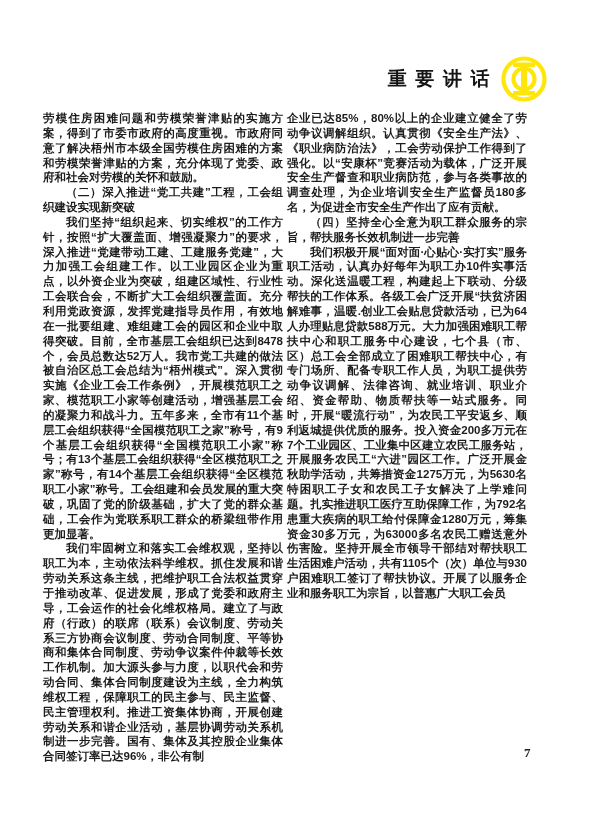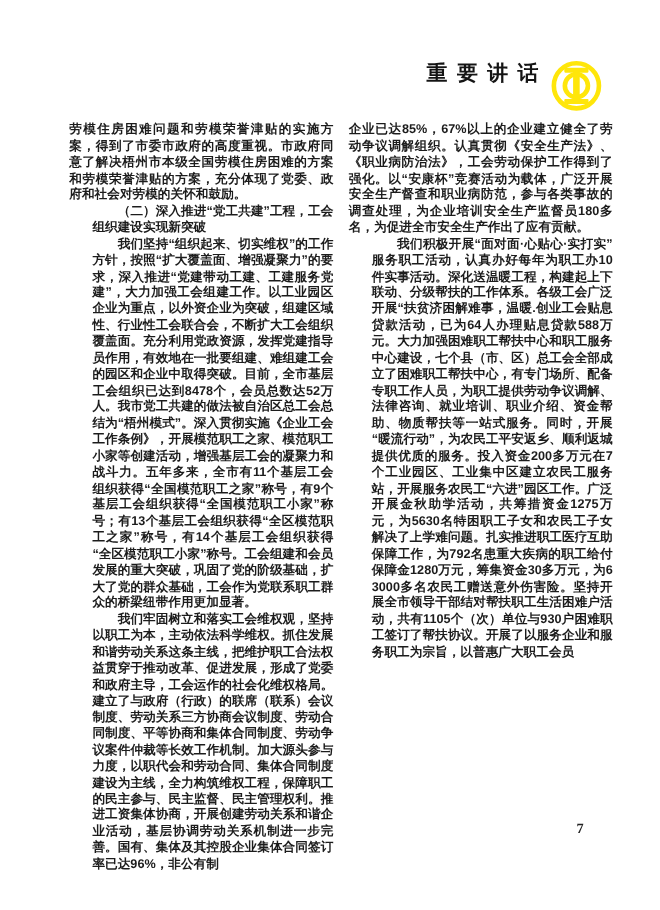--- a/index.html
+++ b/index.html
@@ -9,47 +9,47 @@
     font-family:"Liberation Sans","DejaVu Sans",sans-serif;
     color:#1c1c1c;
     position:relative;
     overflow:hidden;
   }
   .page{position:absolute;inset:0;background:#fff;}
 
   
   .header{
     position:absolute;top:54px;right:52px;
-    display:flex;height:50px;
+    display:flex;align-items:center;height:50px;
   }
   .header-title{
     font-size:19px;font-weight:bold;color:#141414;
     letter-spacing:0.45em;
     margin-right:2px;
     white-space:nowrap;
   }
   .emblem{width:48px;height:48px;display:block;}
 
   
   .columns{
-    position:absolute;top:111px;left:63px;width:494px;
-    display:flex;gap:14px;
+    position:absolute;top:111px;left:43px;width:494px;
+    display:flex;gap:4px;
   }
   .col{
     width:240px;
     font-size:11.5px;
     line-height:14.85px;
     text-align:justify;
     text-justify:inter-ideograph;
     font-weight:bold;
     color:#1c1c1c;
     word-break:break-all;
   }
   .col p{margin:0;padding:0;}
-  .col p.indent{text-indent:2em;margin-left:21px;}
+  .col p.indent{text-indent:2em;}
 
   
   .page-number{
     position:absolute;top:745px;left:524px;
     font-size:13px;font-weight:bold;color:#222;
     font-family:"Liberation Serif","DejaVu Serif",serif;
   }
 </style>
 </head>
 <body>
@@ -72,21 +72,22 @@
   <div class="columns">
 
     <div class="col">
       <p>劳模住房困难问题和劳模荣誉津贴的实施方案，得到了市委市政府的高度重视。市政府同意了解决梧州市本级全国劳模住房困难的方案和劳模荣誉津贴的方案，充分体现了党委、政府和社会对劳模的关怀和鼓励。</p>
       <p class="indent">（二）深入推进“党工共建”工程，工会组织建设实现新突破</p>
       <p class="indent">我们坚持“组织起来、切实维权”的工作方针，按照“扩大覆盖面、增强凝聚力”的要求，深入推进“党建带动工建、工建服务党建”，大力加强工会组建工作。以工业园区企业为重点，以外资企业为突破，组建区域性、行业性工会联合会，不断扩大工会组织覆盖面。充分利用党政资源，发挥党建指导员作用，有效地在一批要组建、难组建工会的园区和企业中取得突破。目前，全市基层工会组织已达到8478个，会员总数达52万人。我市党工共建的做法被自治区总工会总结为“梧州模式”。深入贯彻实施《企业工会工作条例》，开展模范职工之家、模范职工小家等创建活动，增强基层工会的凝聚力和战斗力。五年多来，全市有11个基层工会组织获得“全国模范职工之家”称号，有9个基层工会组织获得“全国模范职工小家”称号；有13个基层工会组织获得“全区模范职工之家”称号，有14个基层工会组织获得“全区模范职工小家”称号。工会组建和会员发展的重大突破，巩固了党的阶级基础，扩大了党的群众基础，工会作为党联系职工群众的桥梁纽带作用更加显著。</p>
       <p class="indent">我们牢固树立和落实工会维权观，坚持以职工为本，主动依法科学维权。抓住发展和谐劳动关系这条主线，把维护职工合法权益贯穿于推动改革、促进发展，形成了党委和政府主导，工会运作的社会化维权格局。建立了与政府（行政）的联席（联系）会议制度、劳动关系三方协商会议制度、劳动合同制度、平等协商和集体合同制度、劳动争议案件仲裁等长效工作机制。加大源头参与力度，以职代会和劳动合同、集体合同制度建设为主线，全力构筑维权工程，保障职工的民主参与、民主监督、民主管理权利。推进工资集体协商，开展创建劳动关系和谐企业活动，基层协调劳动关系机制进一步完善。国有、集体及其控股企业集体合同签订率已达96%，非公有制</p>
     </div>
 
     <div class="col">
-      <p>企业已达85%，67%以上的企业建立健全了劳动争议调解组织。认真贯彻《安全生产法》、《职业病防治法》，工会劳动保护工作得到了强化。以“安康杯”竞赛活动为载体，广泛开展安全生产督查和职业病防范，参与各类事故的调查处理，为企业培训安全生产监督员180多名，为促进全市安全生产作出了应有贡献。</p>
+      <p>企业已达85%，80%以上的企业建立健全了劳动争议调解组织。认真贯彻《安全生产法》、《职业病防治法》，工会劳动保护工作得到了强化。以“安康杯”竞赛活动为载体，广泛开展安全生产督查和职业病防范，参与各类事故的调查处理，为企业培训安全生产监督员180多名，为促进全市安全生产作出了应有贡献。</p>
+      <p class="indent">（四）坚持全心全意为职工群众服务的宗旨，帮扶服务长效机制进一步完善</p>
       <p class="indent">我们积极开展“面对面·心贴心·实打实”服务职工活动，认真办好每年为职工办10件实事活动。深化送温暖工程，构建起上下联动、分级帮扶的工作体系。各级工会广泛开展“扶贫济困解难事，温暖.创业工会贴息贷款活动，已为64人办理贴息贷款588万元。大力加强困难职工帮扶中心和职工服务中心建设，七个县（市、区）总工会全部成立了困难职工帮扶中心，有专门场所、配备专职工作人员，为职工提供劳动争议调解、法律咨询、就业培训、职业介绍、资金帮助、物质帮扶等一站式服务。同时，开展“暖流行动”，为农民工平安返乡、顺利返城提供优质的服务。投入资金200多万元在7个工业园区、工业集中区建立农民工服务站，开展服务农民工“六进”园区工作。广泛开展金秋助学活动，共筹措资金1275万元，为5630名特困职工子女和农民工子女解决了上学难问题。扎实推进职工医疗互助保障工作，为792名患重大疾病的职工给付保障金1280万元，筹集资金30多万元，为63000多名农民工赠送意外伤害险。坚持开展全市领导干部结对帮扶职工生活困难户活动，共有1105个（次）单位与930户困难职工签订了帮扶协议。开展了以服务企业和服务职工为宗旨，以普惠广大职工会员</p>
     </div>
 
   </div>
 
   <div class="page-number">7</div>
 
 </div>
 
 </body></html>

